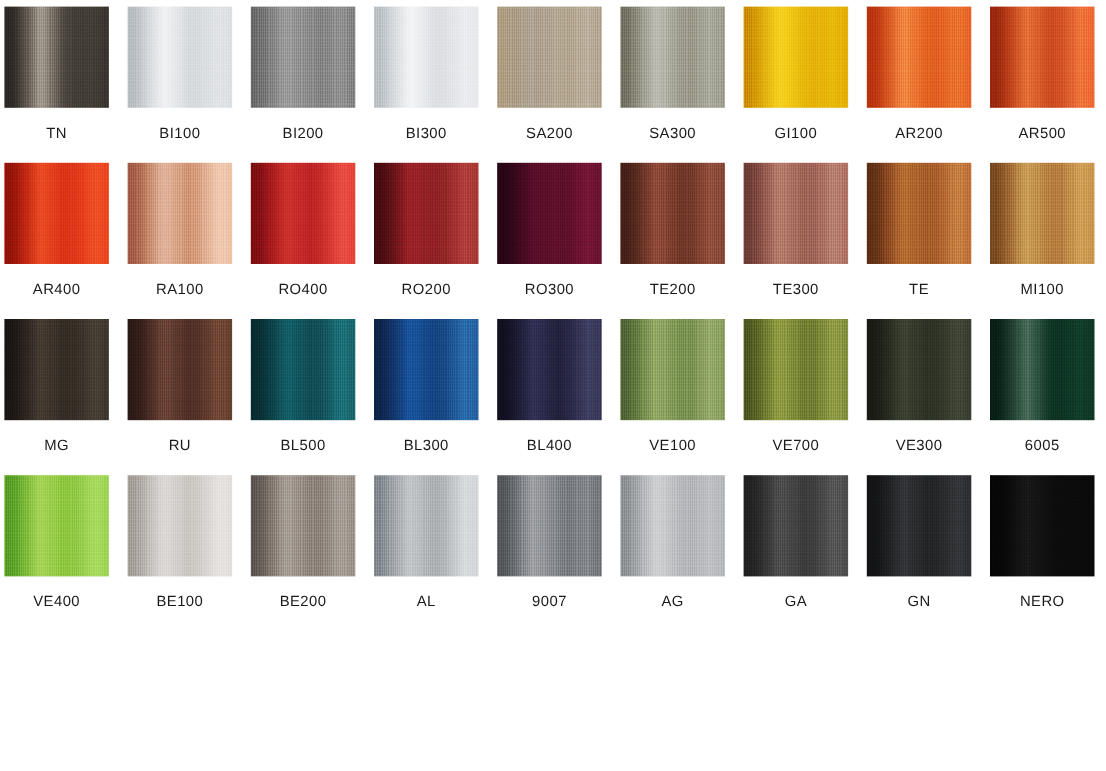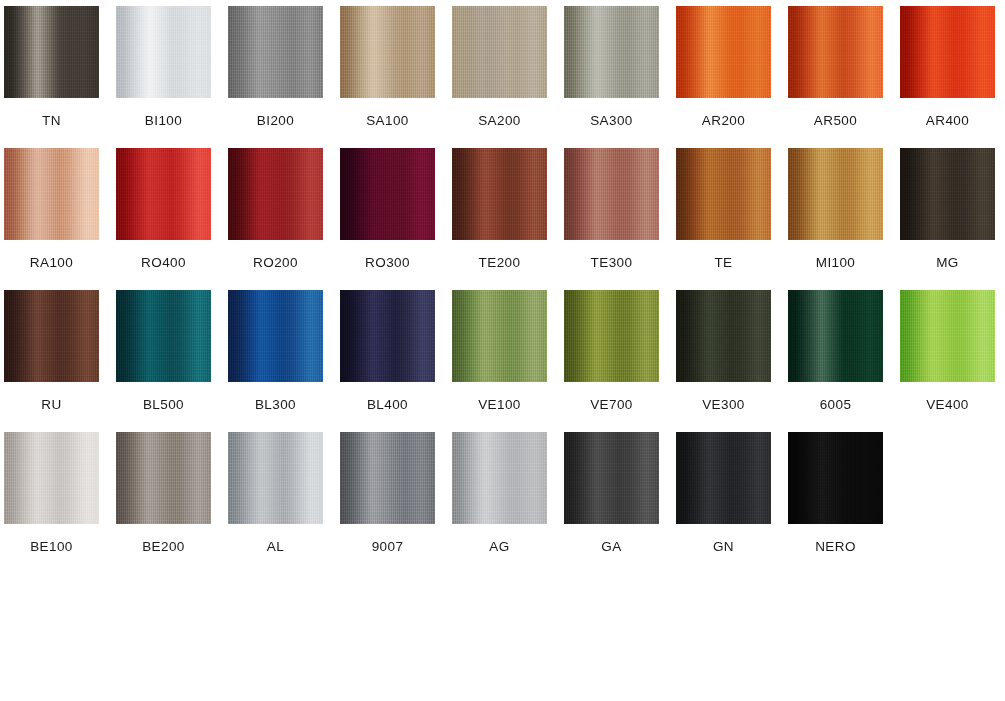--- a/index.html
+++ b/index.html
@@ -109,41 +109,48 @@
       <div class="swatch-label">BI100</div>
     </div>
     <div class="swatch-cell">
       <div class="swatch-chip">
         <div class="sheen"></div>
         <div class="grain"></div>
       </div>
       <div class="swatch-label">BI200</div>
     </div>
     <div class="swatch-cell">
-      <div class="swatch-chip" style="background: linear-gradient(to right, rgb(168, 143, 114) 0%, rgb(168, 143, 114) 8%, rgb(205, 182, 148) 36%, rgb(183, 157, 126) 58%, rgb(180, 154, 123) 88%, rgb(180, 154, 123) 100%);">
-        <div class="sheen"></div>
-        <div class="grain"></div>
-      </div>
-      <div class="swatch-label">SA100</div>
+      <div class="swatch-chip" style="background: linear-gradient(to right, rgb(201, 206, 210) 0%, rgb(201, 206, 210) 8%, rgb(242, 244, 246) 36%, rgb(220, 223, 226) 58%, rgb(233, 235, 238) 88%, rgb(233, 235, 238) 100%);">
+        <div class="sheen"></div>
+        <div class="grain"></div>
+      </div>
+      <div class="swatch-label">BI300</div>
     </div>
     <div class="swatch-cell">
       <div class="swatch-chip" style="background: linear-gradient(to right, rgb(188, 174, 152) 0%, rgb(188, 174, 152) 8%, rgb(158, 144, 124) 36%, rgb(180, 167, 146) 58%, rgb(182, 169, 148) 88%, rgb(182, 169, 148) 100%);">
         <div class="sheen"></div>
         <div class="grain"></div>
       </div>
       <div class="swatch-label">SA200</div>
     </div>
     <div class="swatch-cell">
       <div class="swatch-chip" style="background: linear-gradient(to right, rgb(142, 141, 128) 0%, rgb(142, 141, 128) 8%, rgb(176, 175, 162) 36%, rgb(155, 154, 140) 58%, rgb(163, 162, 149) 88%, rgb(163, 162, 149) 100%);">
         <div class="sheen"></div>
         <div class="grain"></div>
       </div>
       <div class="swatch-label">SA300</div>
     </div>
     <div class="swatch-cell">
+      <div class="swatch-chip" style="background: linear-gradient(to right, rgb(214, 163, 6) 0%, rgb(214, 163, 6) 8%, rgb(245, 201, 26) 36%, rgb(232, 181, 10) 58%, rgb(230, 179, 8) 88%, rgb(230, 179, 8) 100%);">
+        <div class="sheen"></div>
+        <div class="grain"></div>
+      </div>
+      <div class="swatch-label">GI100</div>
+    </div>
+    <div class="swatch-cell">
       <div class="swatch-chip" style="background: linear-gradient(to right, rgb(198, 68, 19) 0%, rgb(198, 68, 19) 8%, rgb(240, 116, 56) 36%, rgb(226, 96, 31) 58%, rgb(233, 106, 42) 88%, rgb(233, 106, 42) 100%);">
         <div class="sheen"></div>
         <div class="grain"></div>
       </div>
       <div class="swatch-label">AR200</div>
     </div>
     <div class="swatch-cell">
       <div class="swatch-chip" style="background: linear-gradient(to right, rgb(174, 53, 18) 0%, rgb(174, 53, 18) 8%, rgb(224, 95, 44) 36%, rgb(201, 73, 31) 58%, rgb(239, 110, 55) 88%, rgb(239, 110, 55) 100%);">
         <div class="sheen"></div>
         <div class="grain"></div>

